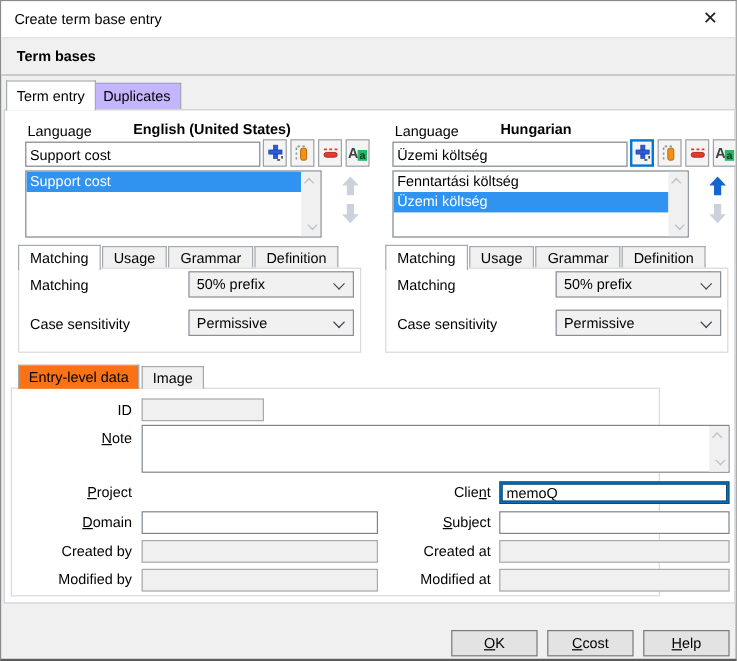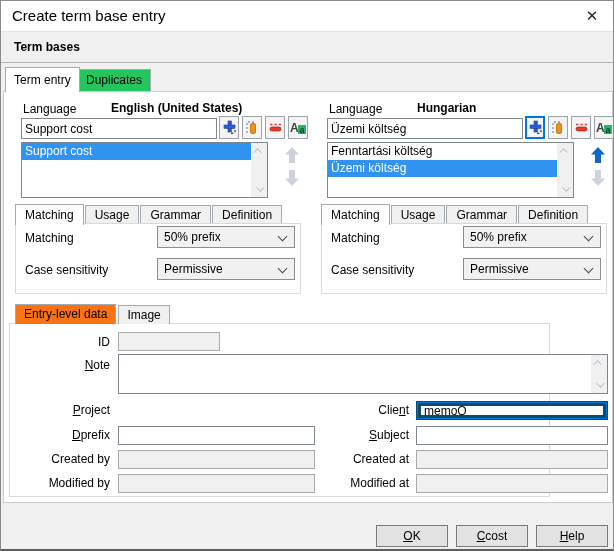--- a/index.html
+++ b/index.html
@@ -2,30 +2,30 @@
 <html><head>
 <meta charset="utf-8">
 <style>
   html,body{margin:0;padding:0;background:#d8d8d8;}
   *{box-sizing:border-box;font-family:"Liberation Sans","DejaVu Sans",sans-serif;}
   #dialog{position:relative;width:614px;height:551px;background:#f0f0f0;
           border:1px solid #8a8a8a;border-bottom:2px solid #5c5c5c;overflow:hidden;
           font-size:12px;color:#000;}
   
   .titlebar{position:absolute;left:0;top:0;width:100%;height:30px;background:#fff;}
-  .title{position:absolute;left:11px;top:0;line-height:30px;font-size:15px;}
+  .title{position:absolute;left:11px;top:0;line-height:30px;font-size:12px;}
   .close{position:absolute;right:10px;top:0;width:22px;height:30px;line-height:30px;
          text-align:center;font-size:15px;color:#222;cursor:default;}
   
   .header{position:absolute;left:0;top:30px;width:100%;height:32px;background:#f0f0f0;
           border-top:1px solid #e2e2e2;border-bottom:1px solid #b4b4b4;}
   .header .hlabel{position:absolute;left:13px;top:0;line-height:31px;font-weight:bold;}
   .header .hvalue{position:absolute;left:172px;top:0;line-height:31px;}
   
-  .tab{position:absolute;border:1px solid #a5a9b0;border-bottom:none;background:#22c55e;
+  .tab{position:absolute;border:1px solid #a5a9b0;border-bottom:none;background:#c4b5fd;
        text-align:center;white-space:nowrap;padding:0 8px;}
   .tab.active{background:#fff;z-index:5;}
   #tab-term-entry{left:4px;top:66px;height:25px;line-height:24px;}
   #tab-duplicates{left:76px;top:68px;height:23px;line-height:21px;}
   .tabpage{position:absolute;left:2px;top:90px;width:610px;height:412px;background:#fff;
            border:1px solid #c9ccd1;z-index:1;}
   
   .langcol{position:absolute;top:90px;width:308px;height:210px;z-index:2;}
   #col-src{left:0;} #col-tgt{left:306px;}
   .lang-label{position:absolute;left:22px;top:11px;}
@@ -68,21 +68,21 @@
         padding:0 8px;height:19px;line-height:18px;margin-right:2px;vertical-align:bottom;}
   .etab.active{background:#f97316;height:20px;line-height:19px;}
   .egroup{position:absolute;left:8px;top:322px;width:541px;height:174px;background:#fff;
           border:1px solid #d9d9d9;z-index:2;}
   .flabel{position:absolute;width:100px;text-align:right;line-height:19px;}
   .flabel.lft{left:0;} .flabel.rgt{left:299px;}
   .field{position:absolute;height:19px;border:1px solid #7f868d;background:#fff;
          padding:0 3px;font-size:12px;}
   .field.lft{left:108px;width:197px;} .field.rgt{left:406px;width:192px;}
   .field:disabled,.field.disabled{background:#f0f0f0;border-color:#a9a9a9;color:#555;}
-  .field.focusblue{border:5px solid #0c4a6e;outline:1px solid #0078d7;outline-offset:-2px;}
+  .field.focusblue{border:3px solid #0c4a6e;outline:1px solid #0078d7;outline-offset:-2px;}
   .idfield{left:108px;width:102px;}
   .notebox{position:absolute;left:108px;top:30px;width:490px;height:40px;background:#fff;
            border:1px solid #7f868d;}
   .u{text-decoration:underline;}
   
   .btn{position:absolute;top:524px;width:72px;height:22px;background:#e3e3e3;
        border:1px solid #7a7a7a;text-align:center;line-height:20px;font-size:12px;padding:0;}
   #btn-ok{left:375px;} #btn-cancel{left:455px;} #btn-help{left:535px;}
 </style>
 </head>
@@ -257,21 +257,21 @@
         <div class="sbtn down">
             <div class="chev d"></div>
           </div>
       </div>
     </div>
 
     <span class="flabel lft" style="top:77px;"><span></span><span class="u">P</span><span>roject</span></span>
     <span class="flabel rgt" style="top:77px;"><span>Clie</span><span class="u">n</span><span>t</span></span>
     <input class="field rgt focusblue" style="top: 77px;" value="memoQ">
 
-    <span class="flabel lft" style="top:102px;"><span></span><span class="u">D</span><span>prefix</span></span>
+    <span class="flabel lft" style="top:102px;"><span></span><span class="u">D</span><span>omain</span></span>
     <input class="field lft" style="top: 102px;">
     <span class="flabel rgt" style="top:102px;"><span></span><span class="u">S</span><span>ubject</span></span>
     <input class="field rgt" style="top: 102px;">
 
     <span class="flabel lft" style="top:126px;">Created by</span>
     <input class="field lft disabled" style="top: 126px;" disabled="">
     <span class="flabel rgt" style="top:126px;">Created at</span>
     <input class="field rgt disabled" style="top: 126px;" disabled="">
 
     <span class="flabel lft" style="top:150px;">Modified by</span>

